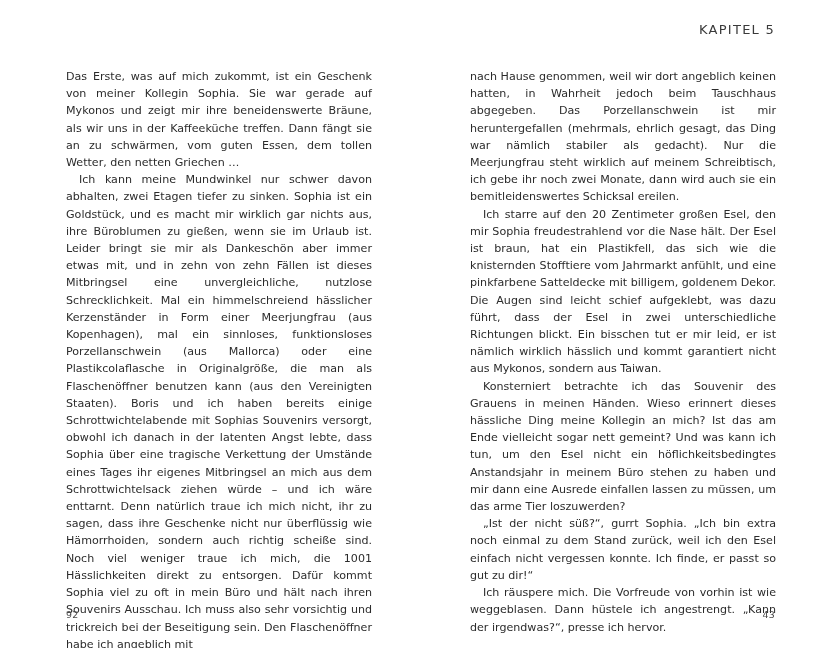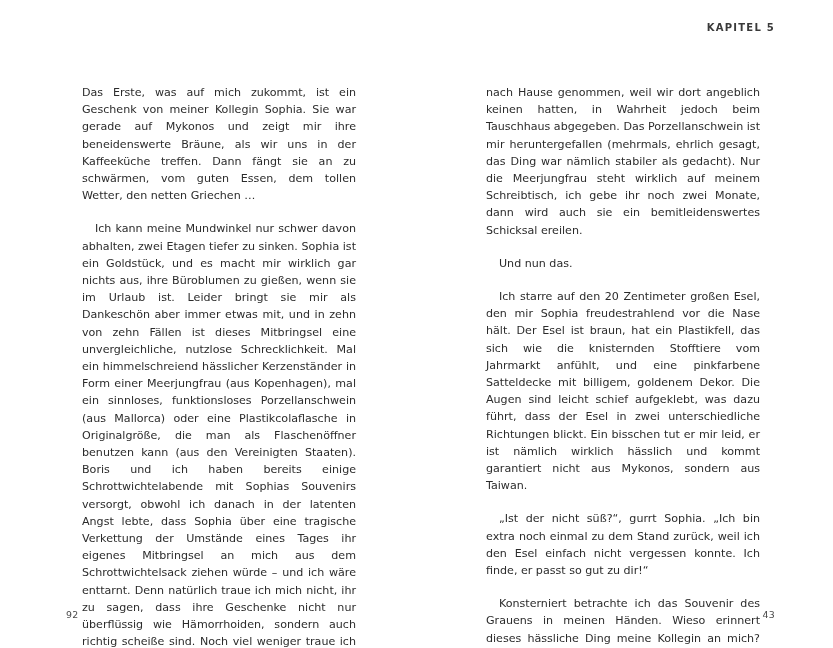--- a/index.html
+++ b/index.html
@@ -24,23 +24,23 @@
     width: 833px;
     height: 648px;
     background: #ffffff;
   }
 
   
   .running-head {
     position: absolute;
     top: 22px;
     right: 58px;
-    font-size: 10px;
+    font-size: 13px;
     letter-spacing: 1.25px;
-    font-weight: 700;
+    font-weight: 400;
     color: #3a3a3a;
     text-transform: uppercase;
     white-space: nowrap;
   }
 
   
   .page {
     position: absolute;
     top: 68px;
   }
@@ -51,21 +51,21 @@
     font-size: 11.1px;
     line-height: 17.2px;
     text-align: justify;
     text-justify: inter-word;
     -webkit-hyphens: none;
     hyphens: none;
     word-spacing: 0px;
   }
 
   .body-text p {
-    margin: 16px;
+    margin: 0;
     text-indent: 0;
   }
   .body-text p.indent {
     text-indent: 13px;
   }
 
   
   .body-text p { text-align-last: left; }
 
   
@@ -90,24 +90,23 @@
   <div class="page left">
     <div class="body-text">
       <p>Das Erste, was auf mich zukommt, ist ein Geschenk von meiner Kollegin Sophia. Sie war gerade auf Mykonos und zeigt mir ihre beneidenswerte Bräune, als wir uns in der Kaffeeküche treffen. Dann fängt sie an zu schwärmen, vom guten Essen, dem tollen Wetter, den netten Griechen …</p>
       <p class="indent">Ich kann meine Mundwinkel nur schwer davon abhalten, zwei Etagen tiefer zu sinken. Sophia ist ein Goldstück, und es macht mir wirklich gar nichts aus, ihre Büroblumen zu gießen, wenn sie im Urlaub ist. Leider bringt sie mir als Dankeschön aber immer etwas mit, und in zehn von zehn Fällen ist dieses Mitbringsel eine unvergleichliche, nutzlose Schrecklichkeit. Mal ein himmelschreiend hässlicher Kerzenständer in Form einer Meerjungfrau (aus Kopenhagen), mal ein sinnloses, funktionsloses Porzellanschwein (aus Mallorca) oder eine Plastikcolaflasche in Originalgröße, die man als Flaschenöffner benutzen kann (aus den Vereinigten Staaten). Boris und ich haben bereits einige Schrottwichtelabende mit Sophias Souvenirs versorgt, obwohl ich danach in der latenten Angst lebte, dass Sophia über eine tragische Verkettung der Umstände eines Tages ihr eigenes Mitbringsel an mich aus dem Schrottwichtelsack ziehen würde – und ich wäre enttarnt. Denn natürlich traue ich mich nicht, ihr zu sagen, dass ihre Geschenke nicht nur überflüssig wie Hämorrhoiden, sondern auch richtig scheiße sind. Noch viel weniger traue ich mich, die 1001 Hässlichkeiten direkt zu entsorgen. Dafür kommt Sophia viel zu oft in mein Büro und hält nach ihren Souvenirs Ausschau. Ich muss also sehr vorsichtig und trickreich bei der Beseitigung sein. Den Flaschenöffner habe ich angeblich mit</p>
     </div>
   </div>
 
   <div class="page right">
     <div class="body-text">
       <p>nach Hause genommen, weil wir dort angeblich keinen hatten, in Wahrheit jedoch beim Tauschhaus abgegeben. Das Porzellanschwein ist mir heruntergefallen (mehrmals, ehrlich gesagt, das Ding war nämlich stabiler als gedacht). Nur die Meerjungfrau steht wirklich auf meinem Schreibtisch, ich gebe ihr noch zwei Monate, dann wird auch sie ein bemitleidenswertes Schicksal ereilen.</p>
-      <p class="indent">Und nun das.</p>
       <p class="indent">Ich starre auf den 20 Zentimeter großen Esel, den mir Sophia freudestrahlend vor die Nase hält. Der Esel ist braun, hat ein Plastikfell, das sich wie die knisternden Stofftiere vom Jahrmarkt anfühlt, und eine pinkfarbene Satteldecke mit billigem, goldenem Dekor. Die Augen sind leicht schief aufgeklebt, was dazu führt, dass der Esel in zwei unterschiedliche Richtungen blickt. Ein bisschen tut er mir leid, er ist nämlich wirklich hässlich und kommt garantiert nicht aus Mykonos, sondern aus Taiwan.</p>
+      <p class="indent">Konsterniert betrachte ich das Souvenir des Grauens in meinen Händen. Wieso erinnert dieses hässliche Ding meine Kollegin an mich? Ist das am Ende vielleicht sogar nett gemeint? Und was kann ich tun, um den Esel nicht ein höflichkeitsbedingtes Anstandsjahr in meinem Büro stehen zu haben und mir dann eine Ausrede einfallen lassen zu müssen, um das arme Tier loszuwerden?</p>
       <p class="indent">„Ist der nicht süß?“, gurrt Sophia. „Ich bin extra noch einmal zu dem Stand zurück, weil ich den Esel einfach nicht vergessen konnte. Ich finde, er passt so gut zu dir!“</p>
-      <p class="indent">Konsterniert betrachte ich das Souvenir des Grauens in meinen Händen. Wieso erinnert dieses hässliche Ding meine Kollegin an mich? Ist das am Ende vielleicht sogar nett gemeint? Und was kann ich tun, um den Esel nicht ein höflichkeitsbedingtes Anstandsjahr in meinem Büro stehen zu haben und mir dann eine Ausrede einfallen lassen zu müssen, um das arme Tier loszuwerden?</p>
       <p class="indent">Ich räuspere mich. Die Vorfreude von vorhin ist wie weggeblasen. Dann hüstele ich angestrengt. „Kann der irgendwas?“, presse ich hervor.</p>
     </div>
   </div>
 
   <div class="folio left">92</div>
 
   <div class="folio right">43</div>
 
 </div>
 

